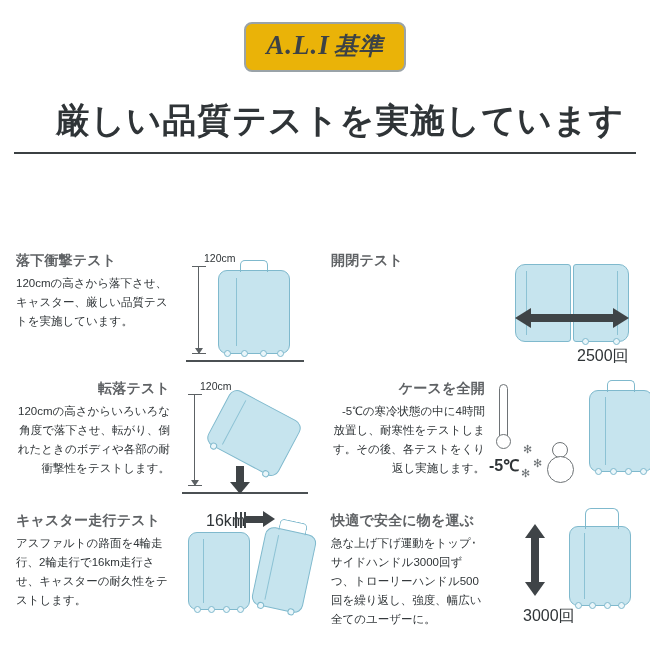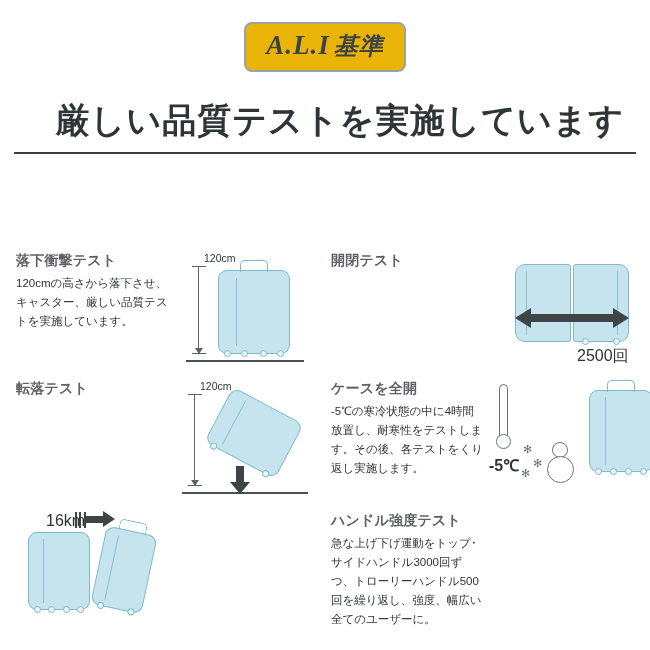--- a/index.html
+++ b/index.html
@@ -90,21 +90,21 @@
     position: absolute;
     top: 252px;
     left: 10px;
     width: 630px;
   }
   .row {
     display: flex;
     width: 100%;
   }
   .row-1 { height: 128px; }
-  .row-2 { height: 132px; }
+  .row-2 { height: 132px; text-align: right; }
   .row-3 { height: 130px; }
 
   .cell {
     position: relative;
     width: 50%;
     box-sizing: border-box;
     padding-right: 4px;
     display: flex;
   }
   .txtcol {
@@ -323,20 +323,21 @@
           <span class="caption" style="left:92px; top:94px;">2500回</span>
         </div>
       </div>
     </div>
 
     <div class="row row-2">
 
       <div class="cell">
         <div class="txtcol">
           <p class="test-title">転落テスト</p>
+          <p class="test-body">120cmの高さからいろいろな角度で落下させ、転がり、倒れたときのボディや各部の耐衝撃性をテストします。</p>
         </div>
         <div class="figcol">
           <span class="meas-label" style="left:30px; top:0px;">120cm</span>
           <div class="meas-line" style="left:24px; top:14px; height:92px;"></div>
           <div class="meas-tick" style="left:18px; top:14px; width:14px;"></div>
           <div class="meas-tick" style="left:18px; top:105px; width:14px;"></div>
           <div class="arrow-down" style="left:20.5px; top:100px;"></div>
           <div class="ground" style="left:12px; top:112px; width:126px;"></div>
 
           <div class="case" style="left:44px; top:22px; width:80px; height:62px; transform:rotate(28deg);">
@@ -378,20 +379,24 @@
             <div class="wheel" style="right:20px; bottom:-4px;"></div>
             <div class="wheel" style="right:5px; bottom:-4px;"></div>
           </div>
         </div>
       </div>
     </div>
 
     <div class="row row-3">
 
       <div class="cell">
+        <div class="txtcol">
+          <p class="test-title">キャスター走行テスト</p>
+          <p class="test-body">アスファルトの路面を4輪走行、2輪走行で16km走行させ、キャスターの耐久性をテストします。</p>
+        </div>
         <div class="figcol">
           <span class="caption" style="left:36px; top:0px;">16km</span>
           <div class="hatch" style="left:62px; top:2px; width:16px; height:12px; transform:rotate(90deg);"></div>
           <div class="blk-arrow" style="left:76px; top:4px; width:18px; height:7px;"></div>
           <div class="blk-arrow-head" style="left:93px; top:-1px; border-top:8px solid transparent; border-bottom:8px solid transparent; border-left:12px solid #3f4447;"></div>
 
           <div class="case" style="left:18px; top:20px; width:62px; height:78px;">
             <div class="line-v" style="left:14px;"></div>
             <div class="wheel" style="left:5px; bottom:-4px;"></div>
             <div class="wheel" style="left:19px; bottom:-4px;"></div>
@@ -403,20 +408,38 @@
             <div class="handle"></div>
             <div class="line-v" style="left:12px;"></div>
             <div class="wheel" style="left:6px; bottom:-4px;"></div>
             <div class="wheel" style="right:6px; bottom:-4px;"></div>
           </div>
         </div>
       </div>
 
       <div class="cell">
         <div class="txtcol">
-          <p class="test-title">ハンドル強度テスト</p>
+          <p class="test-title">快適で安全に物を運ぶ</p>
           <p class="test-body">急な上げ下げ運動をトップ･サイドハンドル3000回ずつ、トローリーハンドル500回を繰り返し、強度、幅広い全てのユーザーに。</p>
+        </div>
+        <div class="figcol">
+
+          <div class="case" style="left:84px; top:14px; width:62px; height:80px;">
+            <div class="line-v" style="left:14px;"></div>
+            <div class="wheel" style="left:5px; bottom:-4px;"></div>
+            <div class="wheel" style="left:19px; bottom:-4px;"></div>
+            <div class="wheel" style="right:19px; bottom:-4px;"></div>
+            <div class="wheel" style="right:5px; bottom:-4px;"></div>
+          </div>
+
+          <div style="position:absolute; left:100px; top:-4px; width:32px; height:20px; border:1.6px solid #7fb9cd; border-bottom:none; border-radius:6px 6px 0 0;"></div>
+
+          <div class="blk-arrow" style="left:46px; top:26px; width:8px; height:46px;"></div>
+          <div class="blk-arrow-head" style="left:40px; top:12px; border-left:10px solid transparent; border-right:10px solid transparent; border-bottom:14px solid #3f4447;"></div>
+          <div class="blk-arrow-head" style="left:40px; top:70px; border-left:10px solid transparent; border-right:10px solid transparent; border-top:14px solid #3f4447;"></div>
+
+          <span class="caption" style="left:38px; top:94px;">3000回</span>
         </div>
       </div>
     </div>
 
   </div>
 </div>
 
 </body></html>

